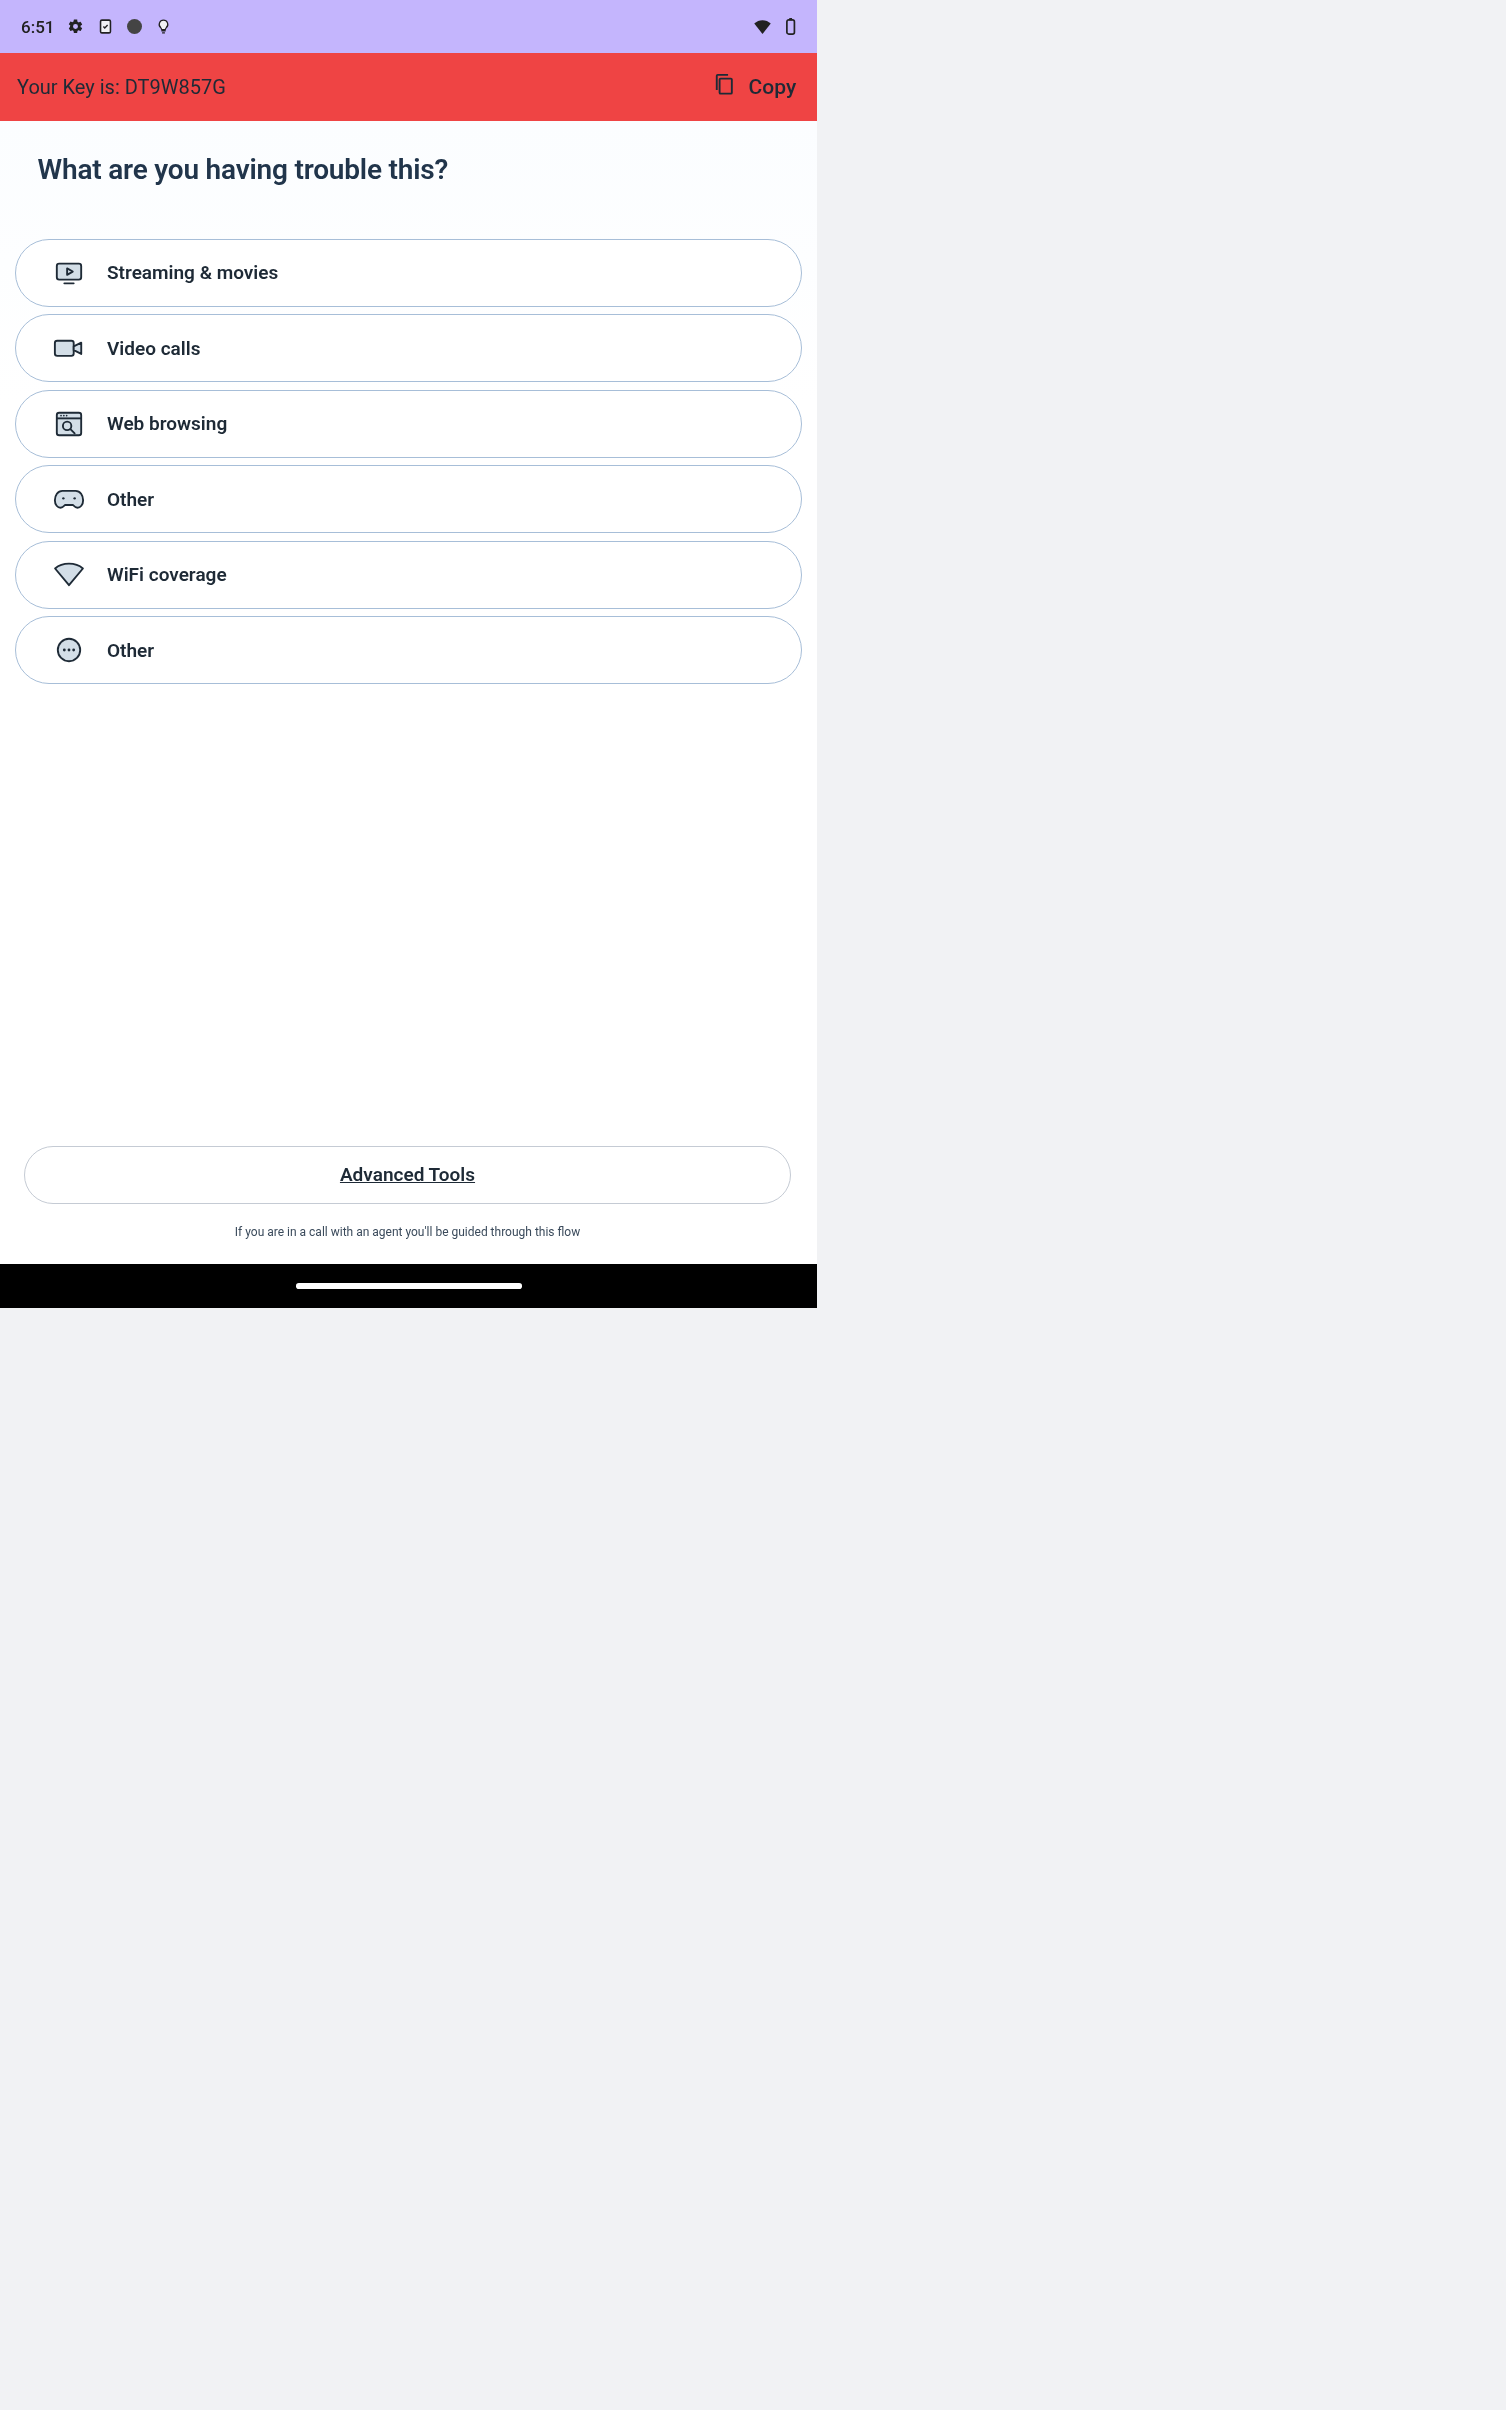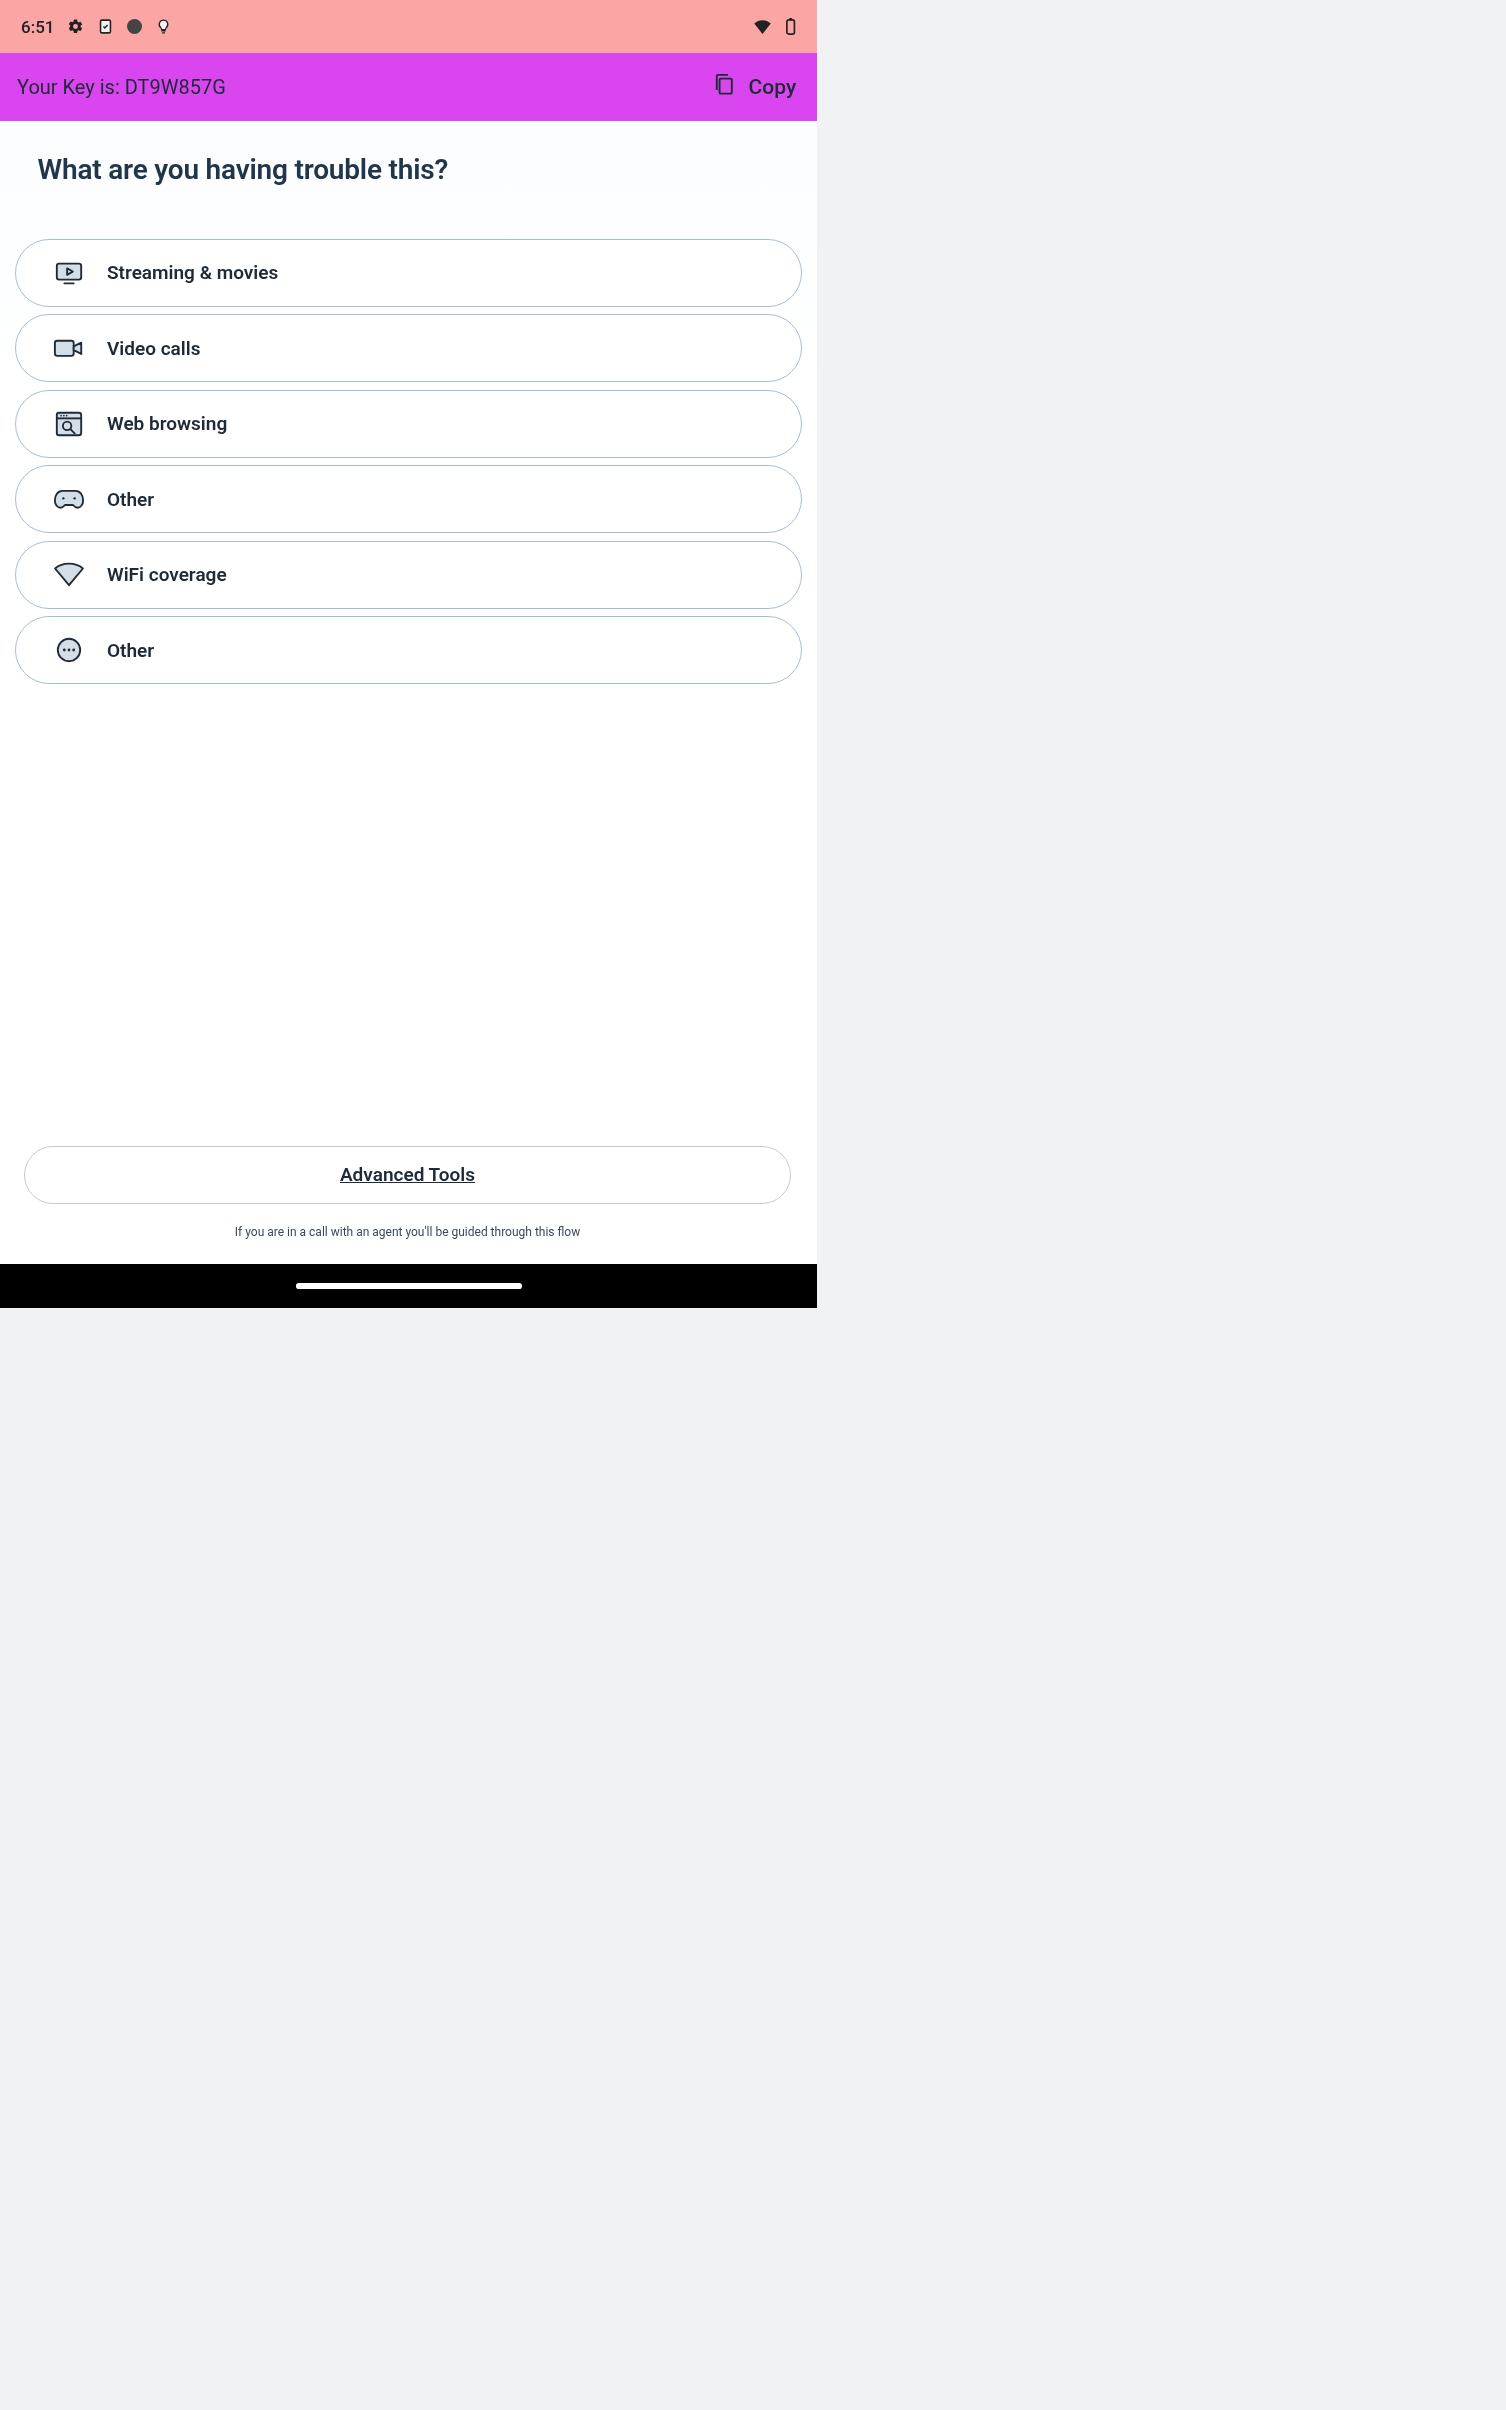--- a/index.html
+++ b/index.html
@@ -10,42 +10,42 @@
       background: #F1F2F4;
       width: 817px;
       height: 1308px;
       position: relative;
       overflow: hidden;
     }
 
     
     .status-bar {
       height: 53px;
-      background: #fca5a5;
+      background: #c4b5fd;
       display: flex;
       justify-content: space-between;
       align-items: center;
       padding: 0 21px;
       font-size: 17px;
       font-weight: 500;
       color: #222;
     }
     .status-left, .status-right {
       display: flex;
       align-items: center;
       gap: 13px;
     }
     .status-icon { display:inline-flex; align-items:center; justify-content:center; }
     .status-circle {
       width: 15px; height: 15px; border-radius: 50%; background:#444;
     }
 
     
     .key-bar {
-      background: #d946ef;
+      background: #ef4444;
       padding: 19px 17px 19px 17px;
       display: flex;
       justify-content: space-between;
       align-items: center;
       font-size: 20px;
       color: #1E2A36;
     }
     .copy-btn {
       display: flex;
       align-items: center;

